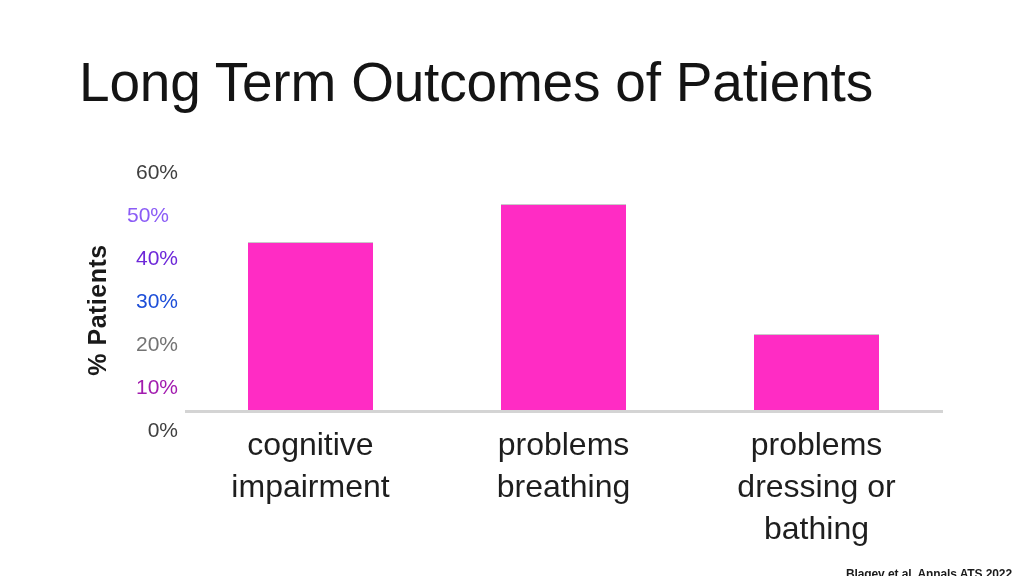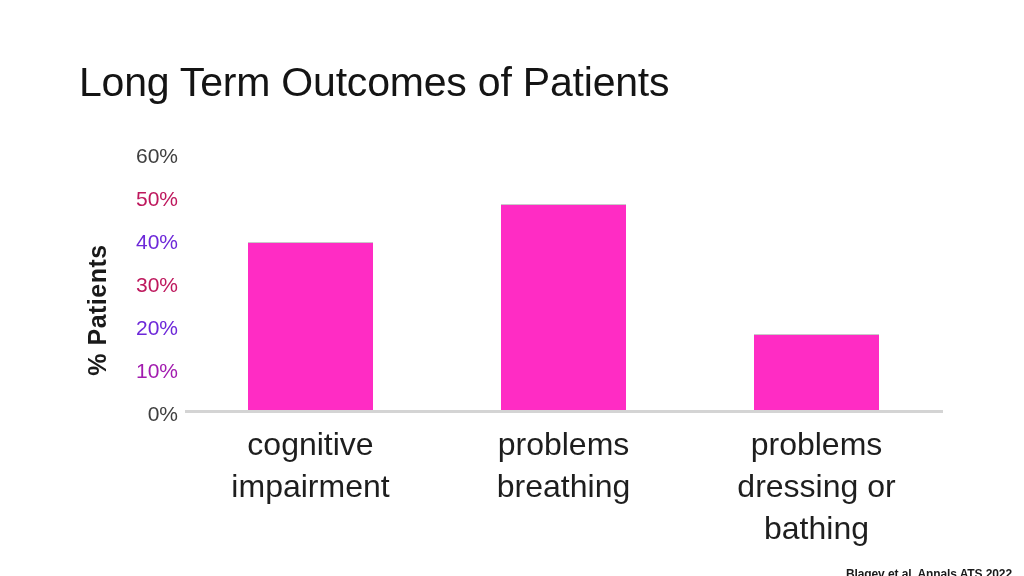--- a/index.html
+++ b/index.html
@@ -20,21 +20,21 @@
     height: 576px;
     background: #ffffff;
   }
 
   
   #slide-title {
     position: absolute;
     left: 79px;
     top: 58px;
     width: 880px;
-    font-size: 41px;
+    font-size: 55px;
     line-height: 48px;
     font-weight: 400;
     color: #141414;
     letter-spacing: -0.2px;
     white-space: nowrap;
   }
 
   
   #chart {
     position: absolute;
@@ -70,21 +70,21 @@
     width: 100%;
     text-align: right;
     font-size: 21px;
     line-height: 21px;
     color: #3f3f3f;
     white-space: nowrap;
   }
   #y-ticks {
     position: absolute;
     left: 118px;
-    top: 0;
+    top: 16px;
     width: 60px;
     height: 446px;
   }
 
   
   #plot {
     position: absolute;
     left: 185px;
     top: 155px;
     width: 758px;
@@ -139,24 +139,24 @@
 <div id="slide">
 
   <div id="slide-title">Long Term Outcomes of Patients</div>
 
   <div id="chart">
 
     <div id="y-axis-title">% Patients</div>
 
     <div id="y-ticks">
       <div class="y-tick" style="top: 145px; color: rgb(63, 63, 63);">60%</div>
-      <div class="y-tick" style="top: 188px; color: #be185d;">50%</div>
+      <div class="y-tick" style="top: 188px; color: #8b5cf6; text-align: center;">50%</div>
       <div class="y-tick" style="top: 231px; color: #6d28d9;">40%</div>
-      <div class="y-tick" style="top: 274px; color: #be185d;">30%</div>
-      <div class="y-tick" style="top: 317px; color: #6d28d9;">20%</div>
+      <div class="y-tick" style="top: 274px; color: #1d4ed8;">30%</div>
+      <div class="y-tick" style="top: 317px; color: #737373;">20%</div>
       <div class="y-tick" style="top: 360px; color: #a21caf;">10%</div>
       <div class="y-tick" style="top: 403px; color: rgb(63, 63, 63);">0%</div>
     </div>
 
     <div id="plot">
       <div class="bar" id="bar-0" style="left: 63px; width: 125px; height: 168.533px; background: rgb(255, 44, 196); border-top-color: rgb(201, 201, 201);"></div>
       <div class="bar" id="bar-1" style="left: 316px; width: 125px; height: 206.933px; background: rgb(255, 44, 196); border-top-color: rgb(201, 201, 201);"></div>
       <div class="bar" id="bar-2" style="left: 569px; width: 125px; height: 76.8px; background: rgb(255, 44, 196); border-top-color: rgb(201, 201, 201);"></div>
     </div>
 

